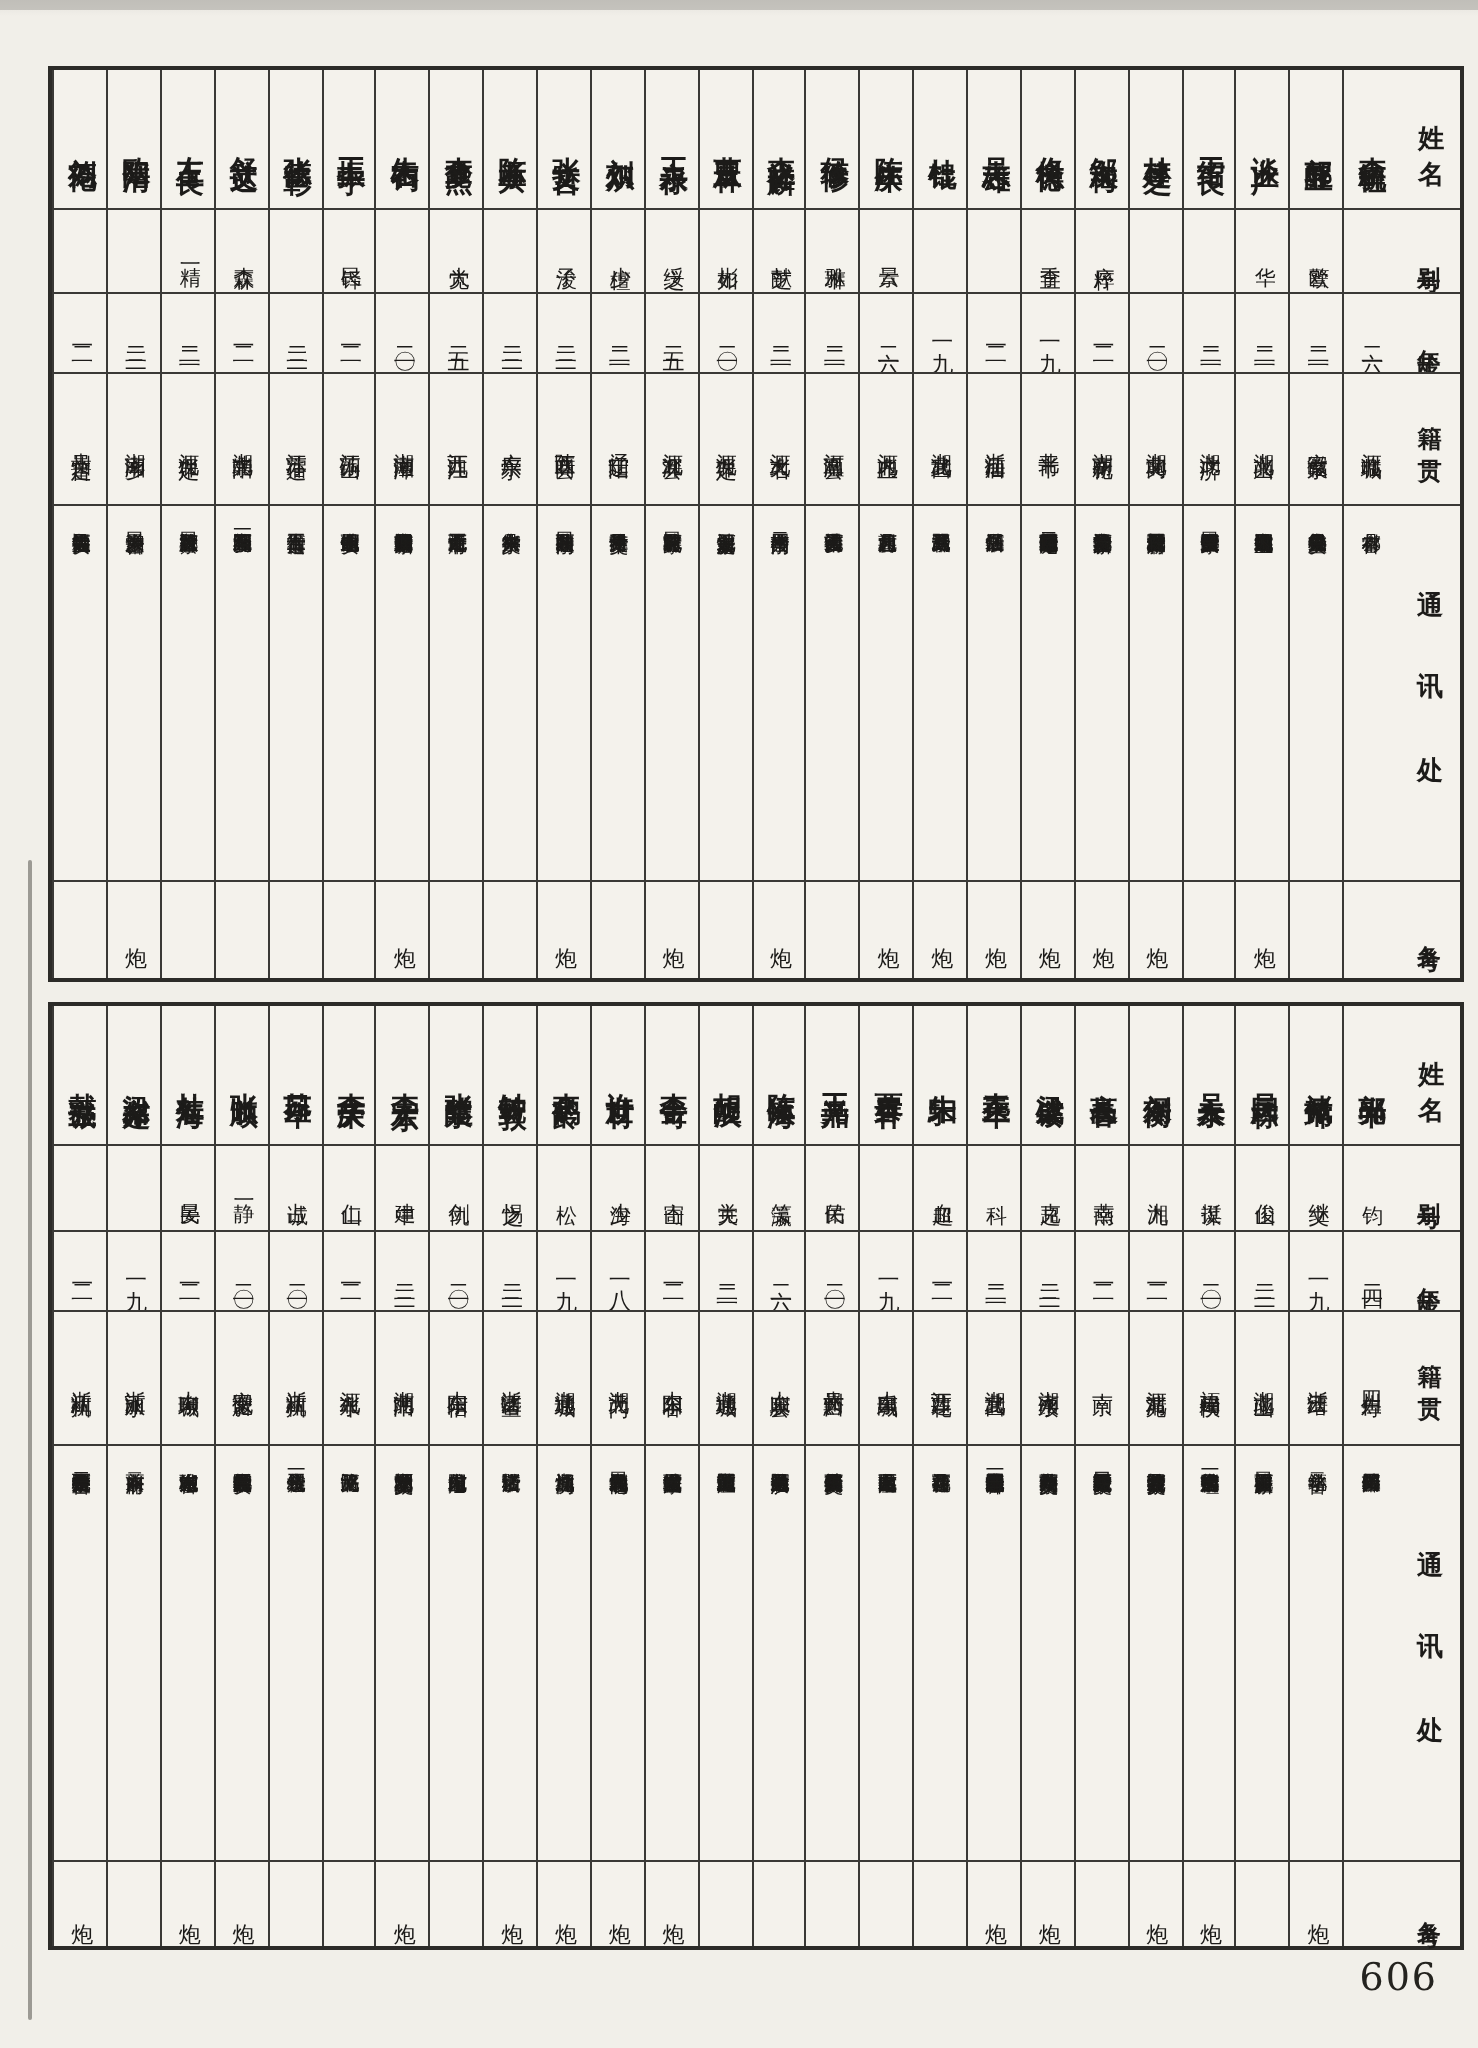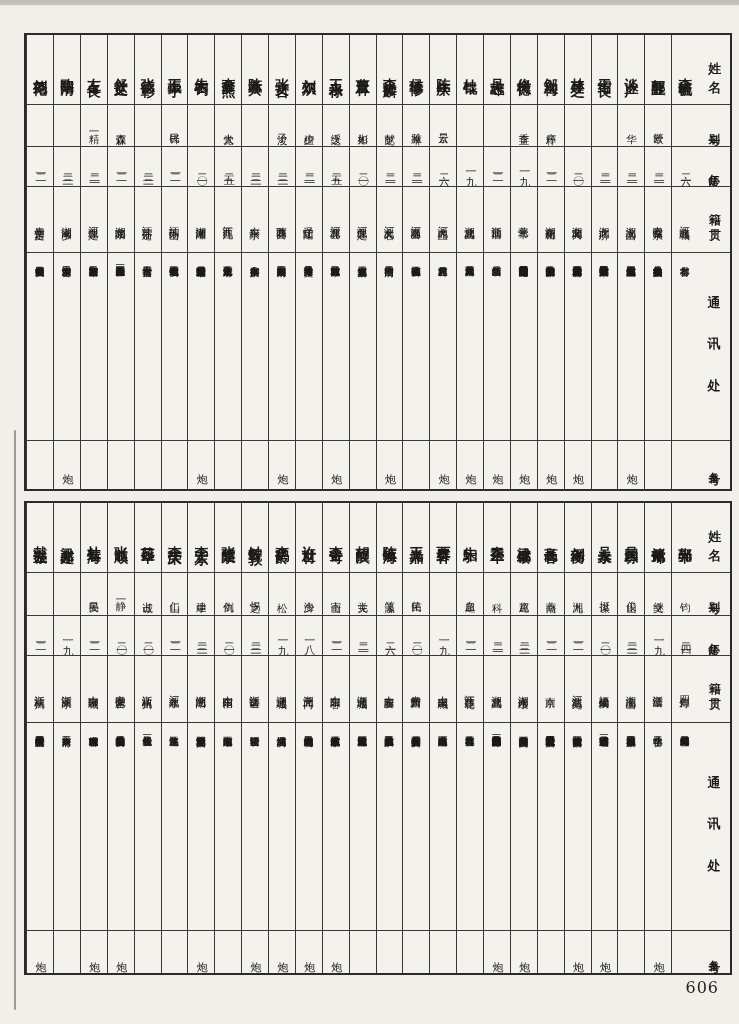--- a/index.html
+++ b/index.html
@@ -76,21 +76,21 @@
   .header-col .c-alias span{font-size:11.5px;letter-spacing:2px;}
   .header-col .c-age span{font-size:11.5px;letter-spacing:2px;}
   .header-col .c-native span{font-size:12px;letter-spacing:16px;}
   .header-col .c-address{justify-content:center;padding:0;}
   .header-col .c-address span{font-size:13px;letter-spacing:42px;line-height:1;}
   .header-col .c-remark span{font-size:11.5px;letter-spacing:2px;}
 
   .page-number{
     position:absolute;right:20px;top:978px;
     font-family:"DejaVu Serif",serif;
-    font-size:16px;color:#24231f;
+    font-size:19px;color:#24231f;
     letter-spacing:1px;
   }
   .gutter-line{
     position:absolute;left:14px;top:430px;width:2px;height:580px;
     background:#55534e;opacity:.55;border-radius:1px;
   }
   .top-edge{
     position:absolute;left:0;top:0;width:739px;height:5px;
     background:#9d9b96;opacity:.5;
   }

